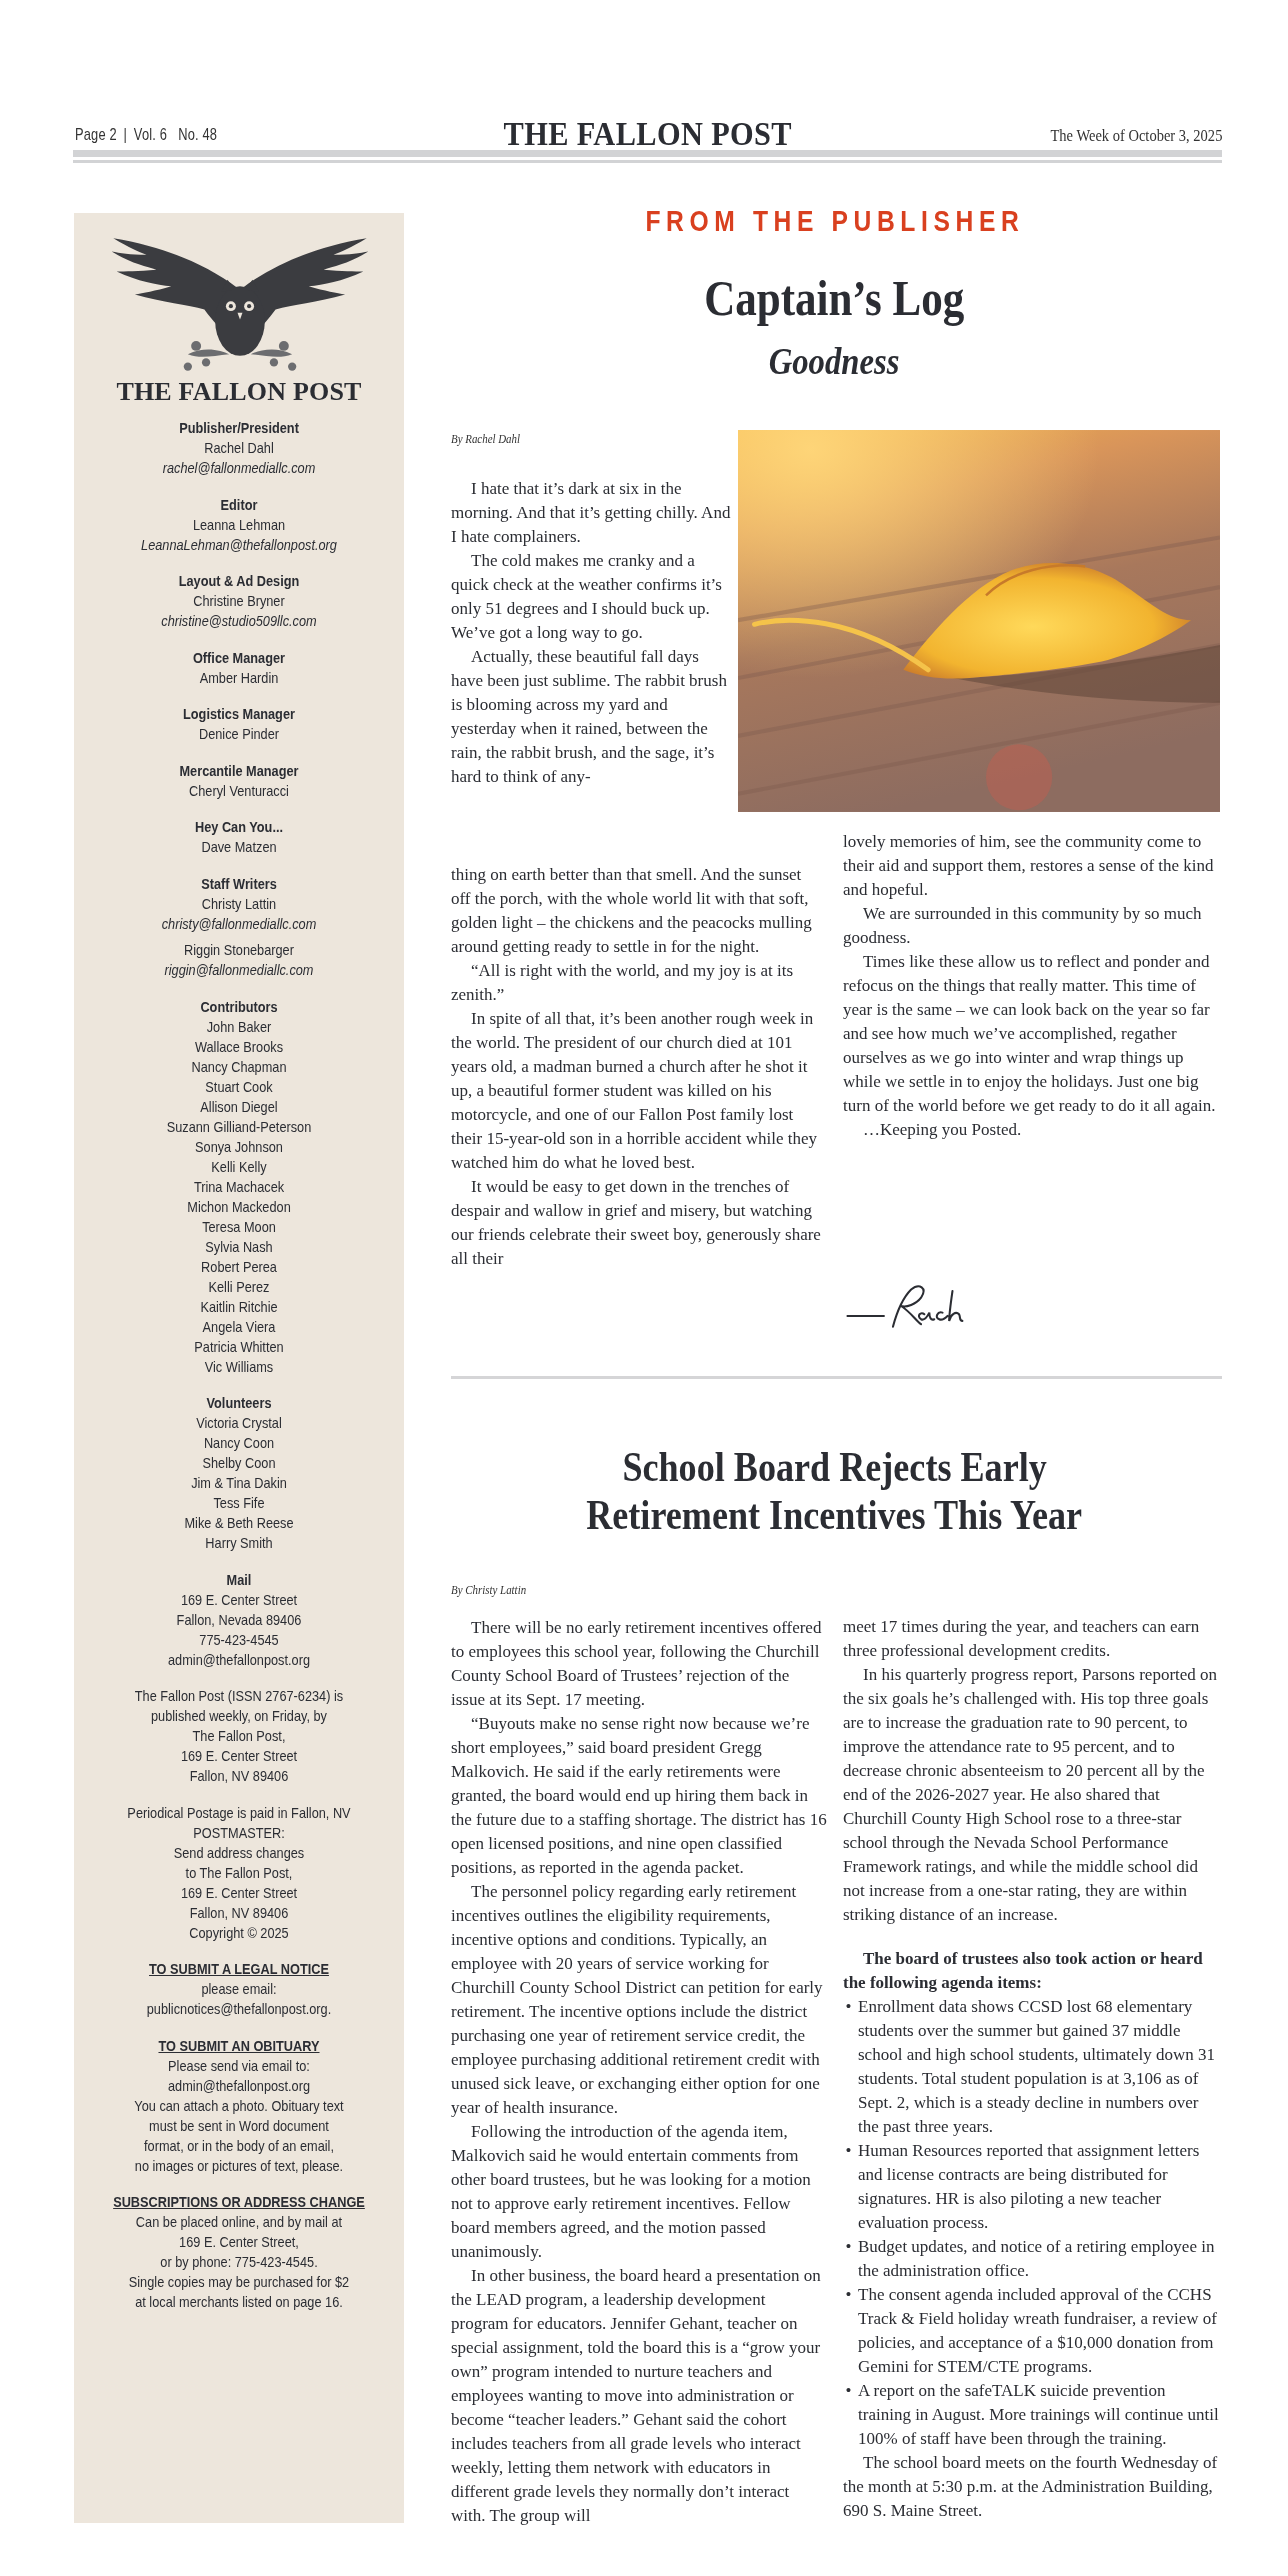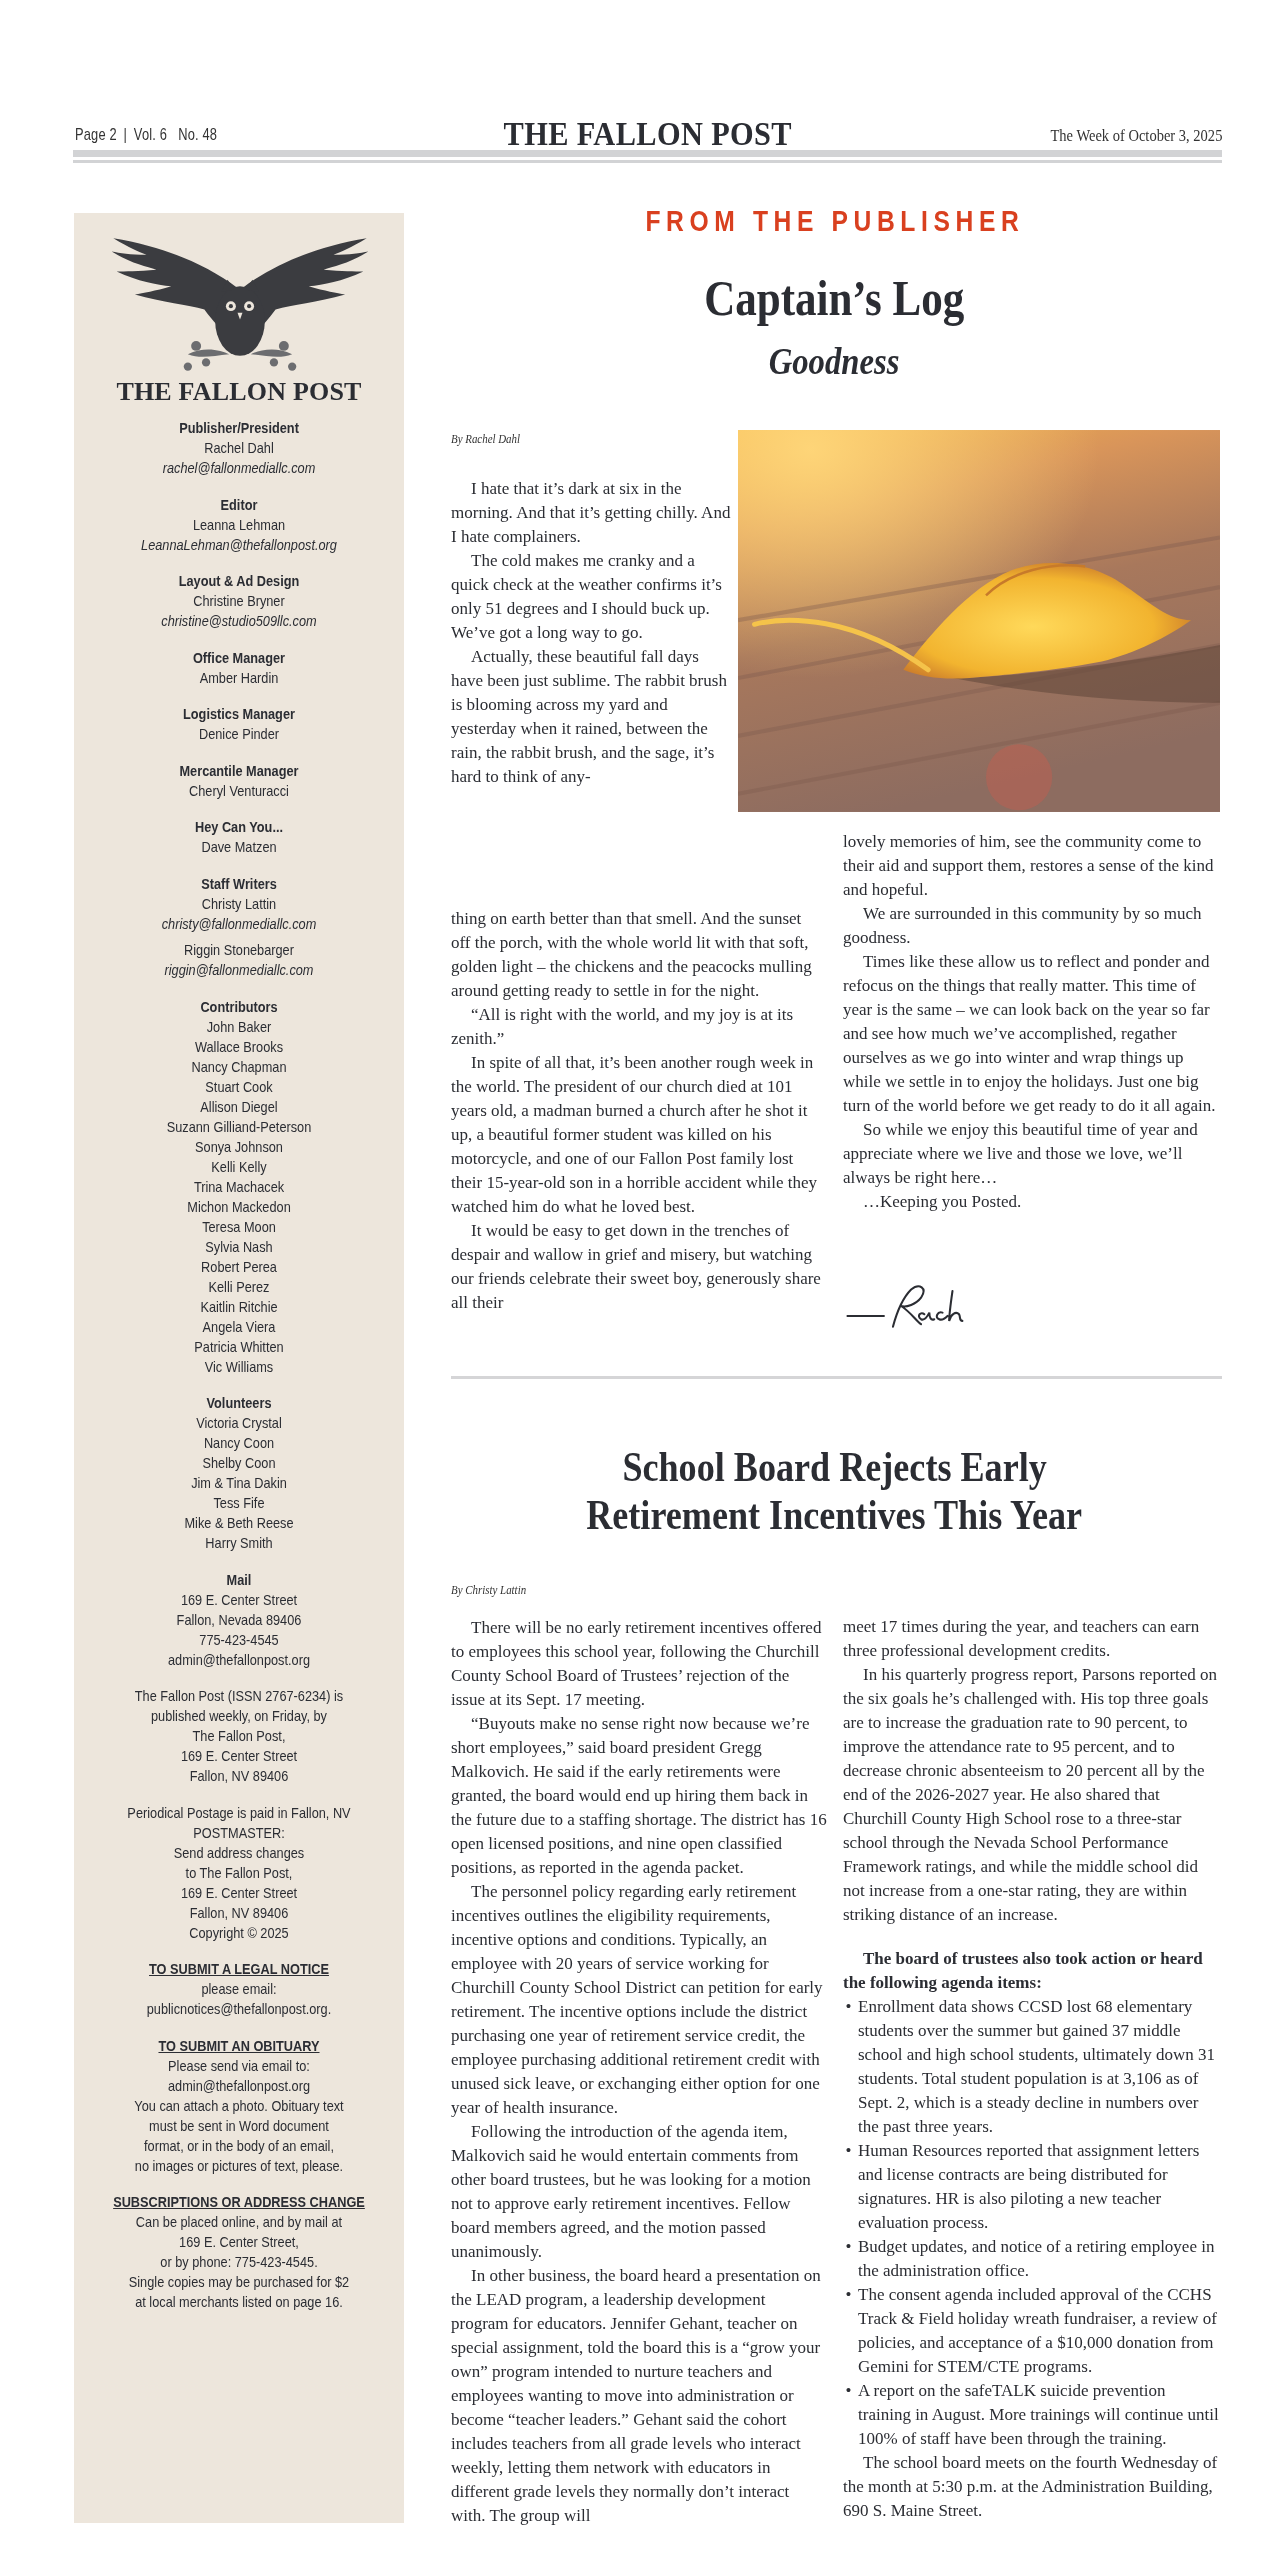--- a/index.html
+++ b/index.html
@@ -36,21 +36,21 @@
   .deck1 { position: absolute; left: 446px; width: 777px; top: 339px; text-align: center; font-style: italic; font-size: 38px; color: #2b2d33; }
   .deck1 span { display: inline-block; transform: scaleX(0.86); }
   .byline { position: absolute; font-style: italic; font-size: 12.4px; color: #333; transform: scaleX(0.88); transform-origin: left; }
 
   .photo { position: absolute; left: 738px; top: 430px; width: 482px; height: 382px; overflow: hidden; }
 
   .col { position: absolute; font-size: 17px; line-height: 24px; color: #2b2d33; }
   .col p { text-indent: 20px; }
   .col p.noindent { text-indent: 0; }
   .col1 { left: 451px; top: 477px; width: 281px; }
-  .col1b { left: 451px; top: 863px; width: 372px; margin-top: 44px; }
+  .col1b { left: 451px; top: 863px; width: 372px; }
   .col2 { left: 843px; top: 830px; width: 379px; }
 
   .signature { position: absolute; left: 845px; top: 1281px; width: 124px; height: 50px; }
 
   .divider { position: absolute; left: 451px; top: 1376px; width: 771px; height: 3.3px; background: #d5d5d7; }
 
   
   .headline2 { position: absolute; left: 446px; width: 777px; top: 1443px; text-align: center; font-weight: bold; font-size: 43px; line-height: 48px; color: #2b2d33; }
   .headline2 span { display: inline-block; transform: scaleX(0.84); }
   .col3 { left: 451px; top: 1616px; width: 376px; }
@@ -273,21 +273,20 @@
 <div class="col col1b">
   <p class="noindent">thing on earth better than that smell. And the sunset off the porch, with the whole world lit with that soft, golden light – the chickens and the peacocks mulling around getting ready to settle in for the night.</p>
   <p>“All is right with the world, and my joy is at its zenith.”</p>
   <p>In spite of all that, it’s been another rough week in the world. The president of our church died at 101 years old, a madman burned a church after he shot it up, a beautiful former student was killed on his motorcycle, and one of our Fallon Post family lost their 15-year-old son in a horrible accident while they watched him do what he loved best.</p>
   <p>It would be easy to get down in the trenches of despair and wallow in grief and misery, but watching our friends celebrate their sweet boy, generously share all their</p>
 </div>
 <div class="col col2">
   <p class="noindent">lovely memories of him, see the community come to their aid and support them, restores a sense of the kind and hopeful.</p>
   <p>We are surrounded in this community by so much goodness.</p>
   <p>Times like these allow us to reflect and ponder and refocus on the things that really matter. This time of year is the same – we can look back on the year so far and see how much we’ve accomplished, regather ourselves as we go into winter and wrap things up while we settle in to enjoy the holidays. Just one big turn of the world before we get ready to do it all again.</p>
-  <p>So while we enjoy this beautiful time of year and appreciate where we live and those we love, we’ll always be right here…</p>
   <p>…Keeping you Posted.</p>
 </div>
 
 <svg class="signature" viewBox="0 0 150 60">
   <path d="M2 42 L48 42" stroke="#2b2d33" stroke-width="2.5" fill="none"></path>
   <path d="M58 55 C62 40 70 20 80 10 C90 2 100 8 92 20 C86 28 74 32 68 30 C80 38 86 48 92 52 M96 40 C92 36 86 42 92 46 C96 48 100 42 102 38 C102 44 104 48 108 46 M118 38 C112 36 108 44 114 46 C118 48 122 44 124 42 M130 12 C128 26 126 40 126 48 C128 40 134 36 138 40 C140 44 138 48 142 48" stroke="#2b2d33" stroke-width="2.5" fill="none" stroke-linecap="round"></path>
 </svg>
 
 <div class="divider"></div>
 

